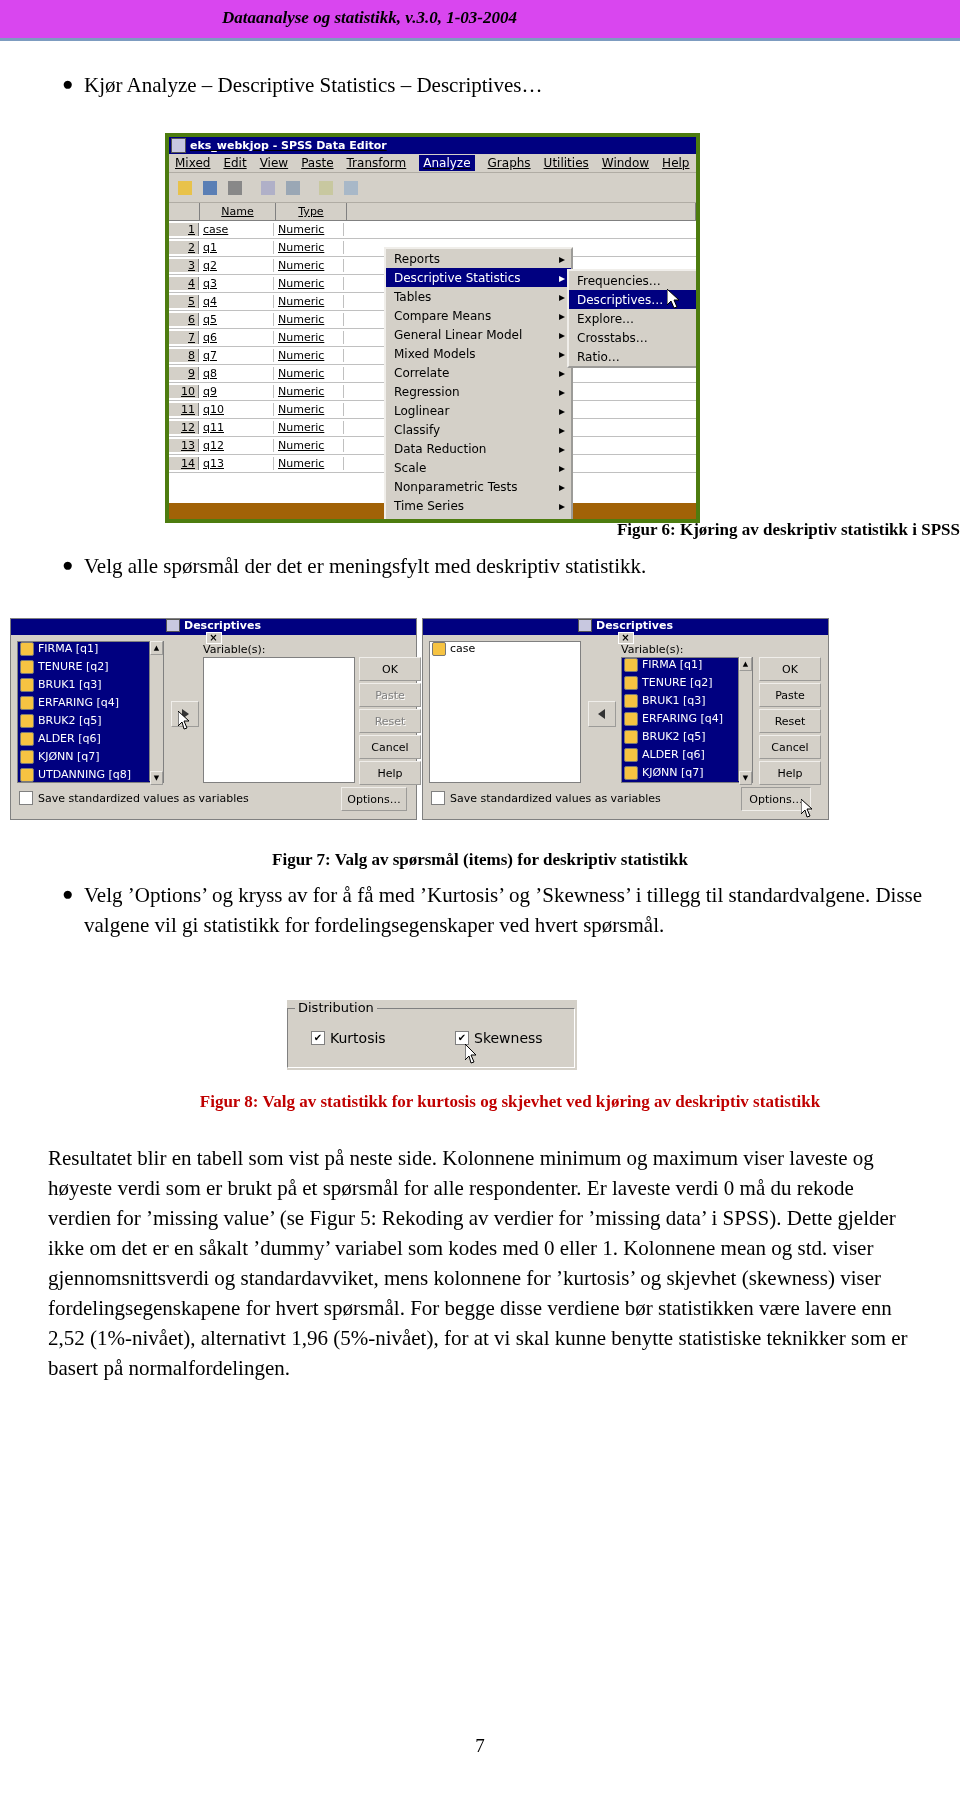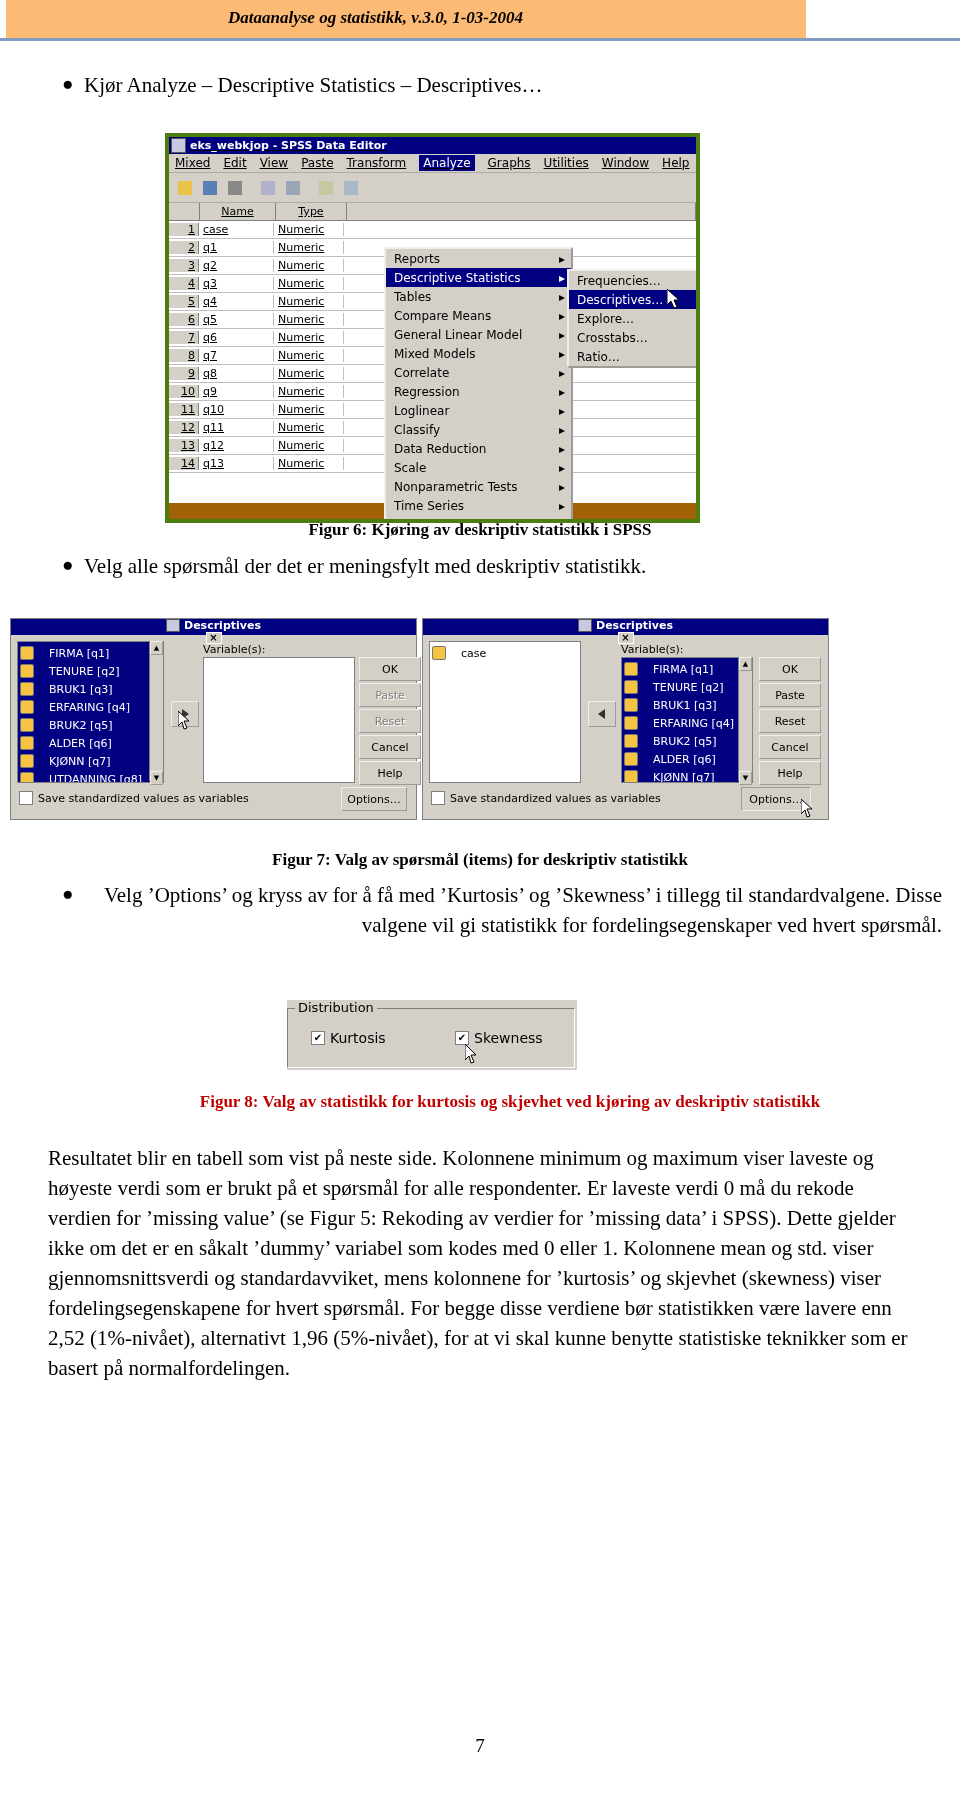--- a/index.html
+++ b/index.html
@@ -6,43 +6,42 @@
   body {
     width:960px; height:1810px;
     background:#ffffff;
     font-family:"Liberation Serif", serif;
     color:#000;
     position:relative;
   }
   .page { position:relative; width:960px; height:1810px; overflow:hidden; }
 
   .header-band {
-    position:absolute; left:0; top:0; width:800px; height:40px;
-    background:#fdba74;
-    margin-left:6px;
+    position:absolute; left:0; top:0; width:960px; height:40px;
+    background:#d946ef;
   }
   .header-text {
     position:absolute; left:222px; top:8px;
     font-family:"Liberation Serif", serif;
     font-size:17px; font-weight:bold; font-style:italic;
     color:#000;
   }
   .header-rule {
     position:absolute; left:0; top:38px; width:960px; height:3px;
     background:#7d9cc0;
   }
 
   .bullet-row {
     position:absolute; display:flex; align-items:flex-start;
   }
   .bullet {
     width:22px; flex:0 0 22px; font-size:19px; line-height:28px; text-align:left;
   }
   .bullet-text {
-    font-size:21px; line-height:30px;text-align:right;
+    font-size:21px; line-height:30px;
   }
 
   .caption {
     position:absolute; width:960px; text-align:center;
     font-size:17px; font-weight:bold;
   }
   .caption-red { color:#c00000; }
 
   
   .shot1 {
@@ -135,21 +134,21 @@
   }
   .dlg .tb .closeb {
     width:14px;height:13px;background:#d4d0c8;color:#000;
     border:1px solid #fff; display:flex;align-items:center;justify-content:center;
     font-size:10px; line-height:1;
   }
   .listbox {
     position:absolute; background:#fff; border:1px solid #808080;
     overflow:hidden;
   }
-  .litem { height:18px; display:flex; align-items:flex-end; padding-left:2px; font-size:11px;gap:11px;}
+  .litem { height:18px; display:flex; align-items:flex-start; padding-left:2px; font-size:11px;}
   .litem .vic {
     width:12px;height:12px;margin-right:4px;
     background:#f6c342; border:1px solid #777; border-radius:2px; flex:0 0 12px;
   }
   .litem.selected { background:#000080; color:#fff; }
   .scrollbar {
     position:absolute; width:13px; background:#d4d0c8;
     border-left:1px solid #808080;
   }
   .sb-btn { height:12px; background:#d4d0c8; border:1px outset #f0eeea;
@@ -438,21 +437,21 @@
             <span>Ratio…</span>
           </div>
       </div>
 
       <svg style="position:absolute; left:498px; top:86px; z-index:30;" width="16" height="22" viewBox="0 0 16 22">
         <polygon points="0,0 0,16 4,12 7,19 10,18 7,11 12,11" fill="#fff" stroke="#000" stroke-width="1"></polygon>
       </svg>
     </div>
   </div>
 
-  <div class="caption" style="top:520px;">Figur 6: Kjøring av deskriptiv statistikk i SPSS</div>
+  <div class="caption" style="top:520px;text-align:right;">Figur 6: Kjøring av deskriptiv statistikk i SPSS</div>
 
   <div class="bullet-row" style="left:62px; top:551px; width:860px;">
     <span class="bullet">●</span>
     <span class="bullet-text">Velg alle spørsmål der det er meningsfylt med deskriptiv statistikk.</span>
   </div>
 
   <div class="dlgwrap">
 
     <div class="dlg" style="left:0px;">
       <div class="tb">

